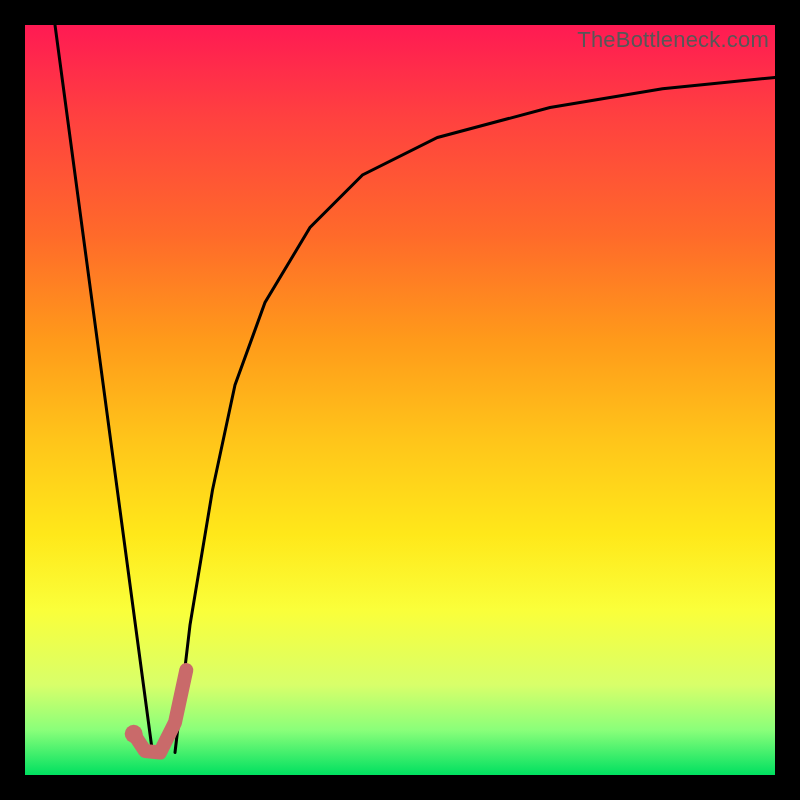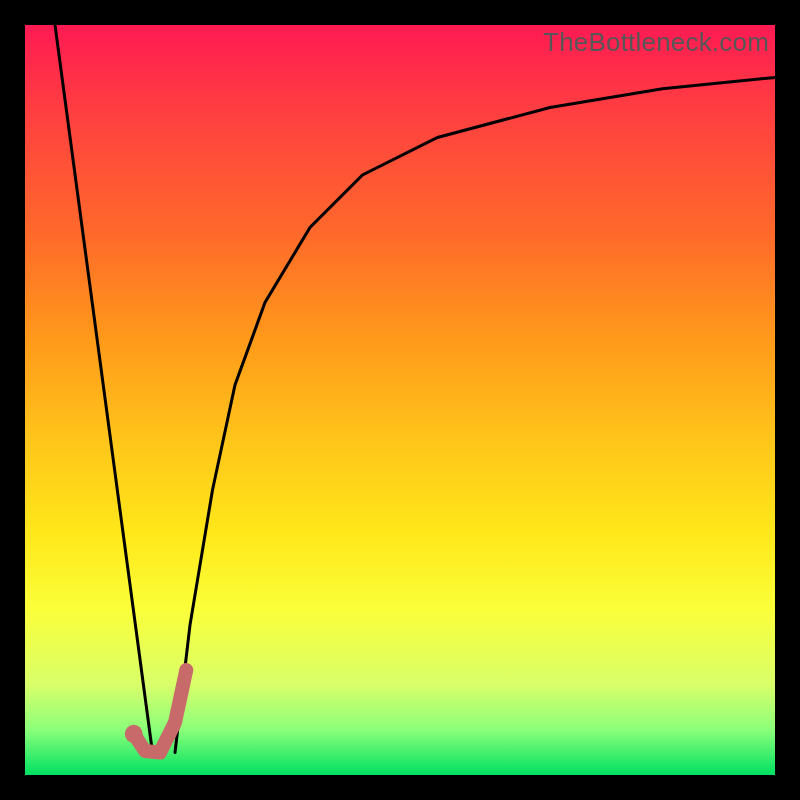--- a/index.html
+++ b/index.html
@@ -35,21 +35,21 @@
       #d8ff6a 88%,
       #8aff7a 94%,
       #00e060 100%
     );
   }
   .watermark {
     position: absolute;
     top: 2px;
     right: 6px;
     color: #575757;
-    font-size: 26px;
+    font-size: 22px;
     font-weight: 500;
     letter-spacing: 0.2px;
     user-select: none;
   }
   svg.curves {
     position: absolute;
     left: 0;
     top: 0;
     width: 750px;
     height: 750px;

